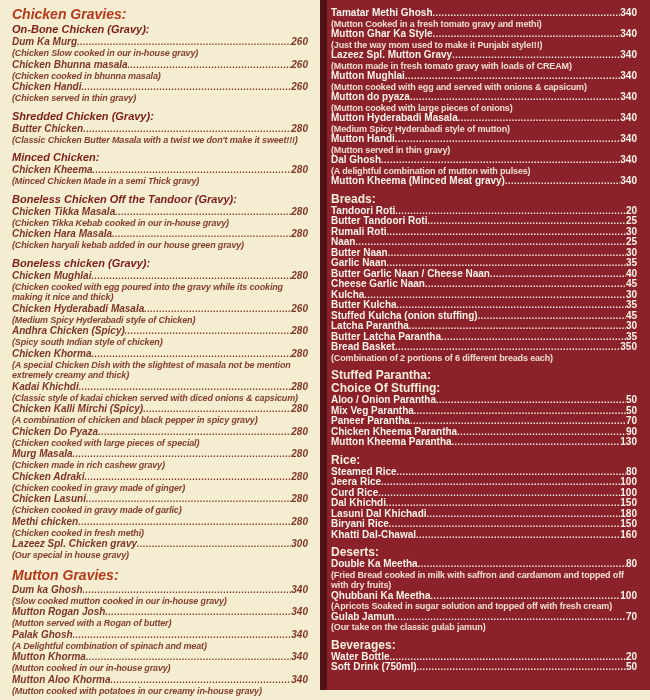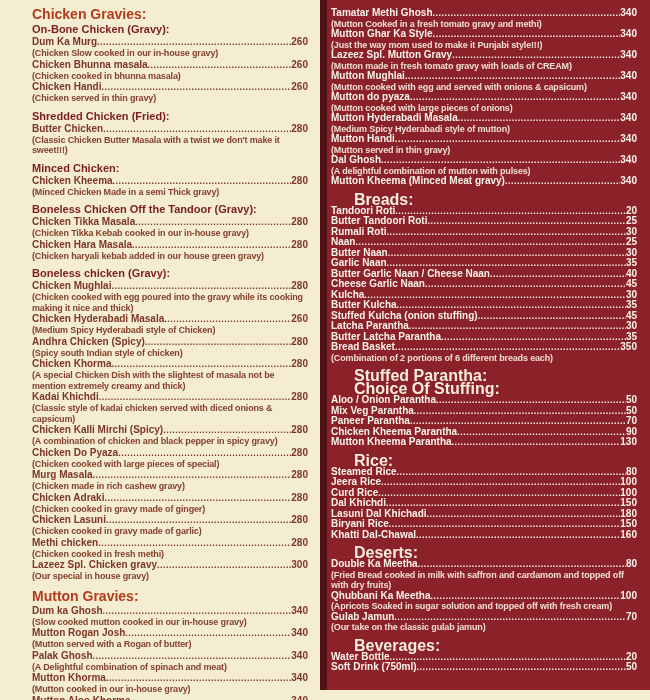--- a/index.html
+++ b/index.html
@@ -5,39 +5,40 @@
   html,body{margin:0;padding:0;}
   body{
     width:650px;height:700px;position:relative;overflow:hidden;
     background:var(--left-bg,#f4edd2);
     font-family:"Liberation Sans",sans-serif;
     font-weight:bold;
     -webkit-font-smoothing:antialiased;
   }
   .left-col{
     position:absolute;left:0;top:0;width:320px;height:700px;
-    box-sizing:border-box;padding:6px 12px 0 32px;
+    box-sizing:border-box;padding:6px 12px 0 12px;
     background:var(--left-bg,#f4edd2);
     overflow:hidden;
+    font-style:italic;
   }
   .right-panel{
     position:absolute;left:320px;top:0;width:330px;height:690px;
     box-sizing:border-box;padding:8px 13px 0 4px;
     background:var(--right-bg,#8b2129);
     border-left:7px solid var(--divider,#511217);
     color:var(--right-text,#faf3ea);
     overflow:hidden;
   }
   .block{margin-bottom:6px;}
   .block.no-gap{margin-bottom:0;}
   .h1{font-size:14px;line-height:17px;color:var(--left-h1,#b53a1c);}
   .left-col .h2{font-size:11px;line-height:13px;color:var(--left-h2,#7c1d1c);}
   .left-col .row{color:var(--left-item,#7d3626);}
   .left-col .desc{color:var(--left-desc,#84412e);}
-  .right-panel .h2{font-size:16px;line-height:13px;color:var(--right-h2,#f7eedd);margin-left:23px;}
+  .right-panel .h2{font-size:12px;line-height:13px;color:var(--right-h2,#f7eedd);}
   .right-panel .row{color:var(--right-text,#faf3ea);}
   .right-panel .desc{color:var(--right-desc,#f2dfd3);}
   .row{
     display:flex;align-items:baseline;
     font-size:10px;line-height:11px;
   }
   .right-panel .row{line-height:10.5px;}
   .name{white-space:nowrap;}
   .dots{
     flex:1;overflow:hidden;white-space:nowrap;
@@ -70,21 +71,21 @@
       </div>
       <div class="desc">(Chicken cooked in bhunna masala)</div>
       <div class="row">
         <span class="name">Chicken Handi</span>
         <span class="dots">................................................................................................................................................................................................................................................</span>
         <span class="price">260</span>
       </div>
       <div class="desc">(Chicken served in thin gravy)</div>
     </div>
     <div class="block">
-      <div class="h2">Shredded Chicken (Fried):</div>
+      <div class="h2">Shredded Chicken (Gravy):</div>
       <div class="row">
         <span class="name">Butter Chicken</span>
         <span class="dots">................................................................................................................................................................................................................................................</span>
         <span class="price">280</span>
       </div>
       <div class="desc">(Classic Chicken Butter Masala with a twist we don't make it sweet!!!)</div>
     </div>
     <div class="block">
       <div class="h2">Minced Chicken:</div>
       <div class="row">

